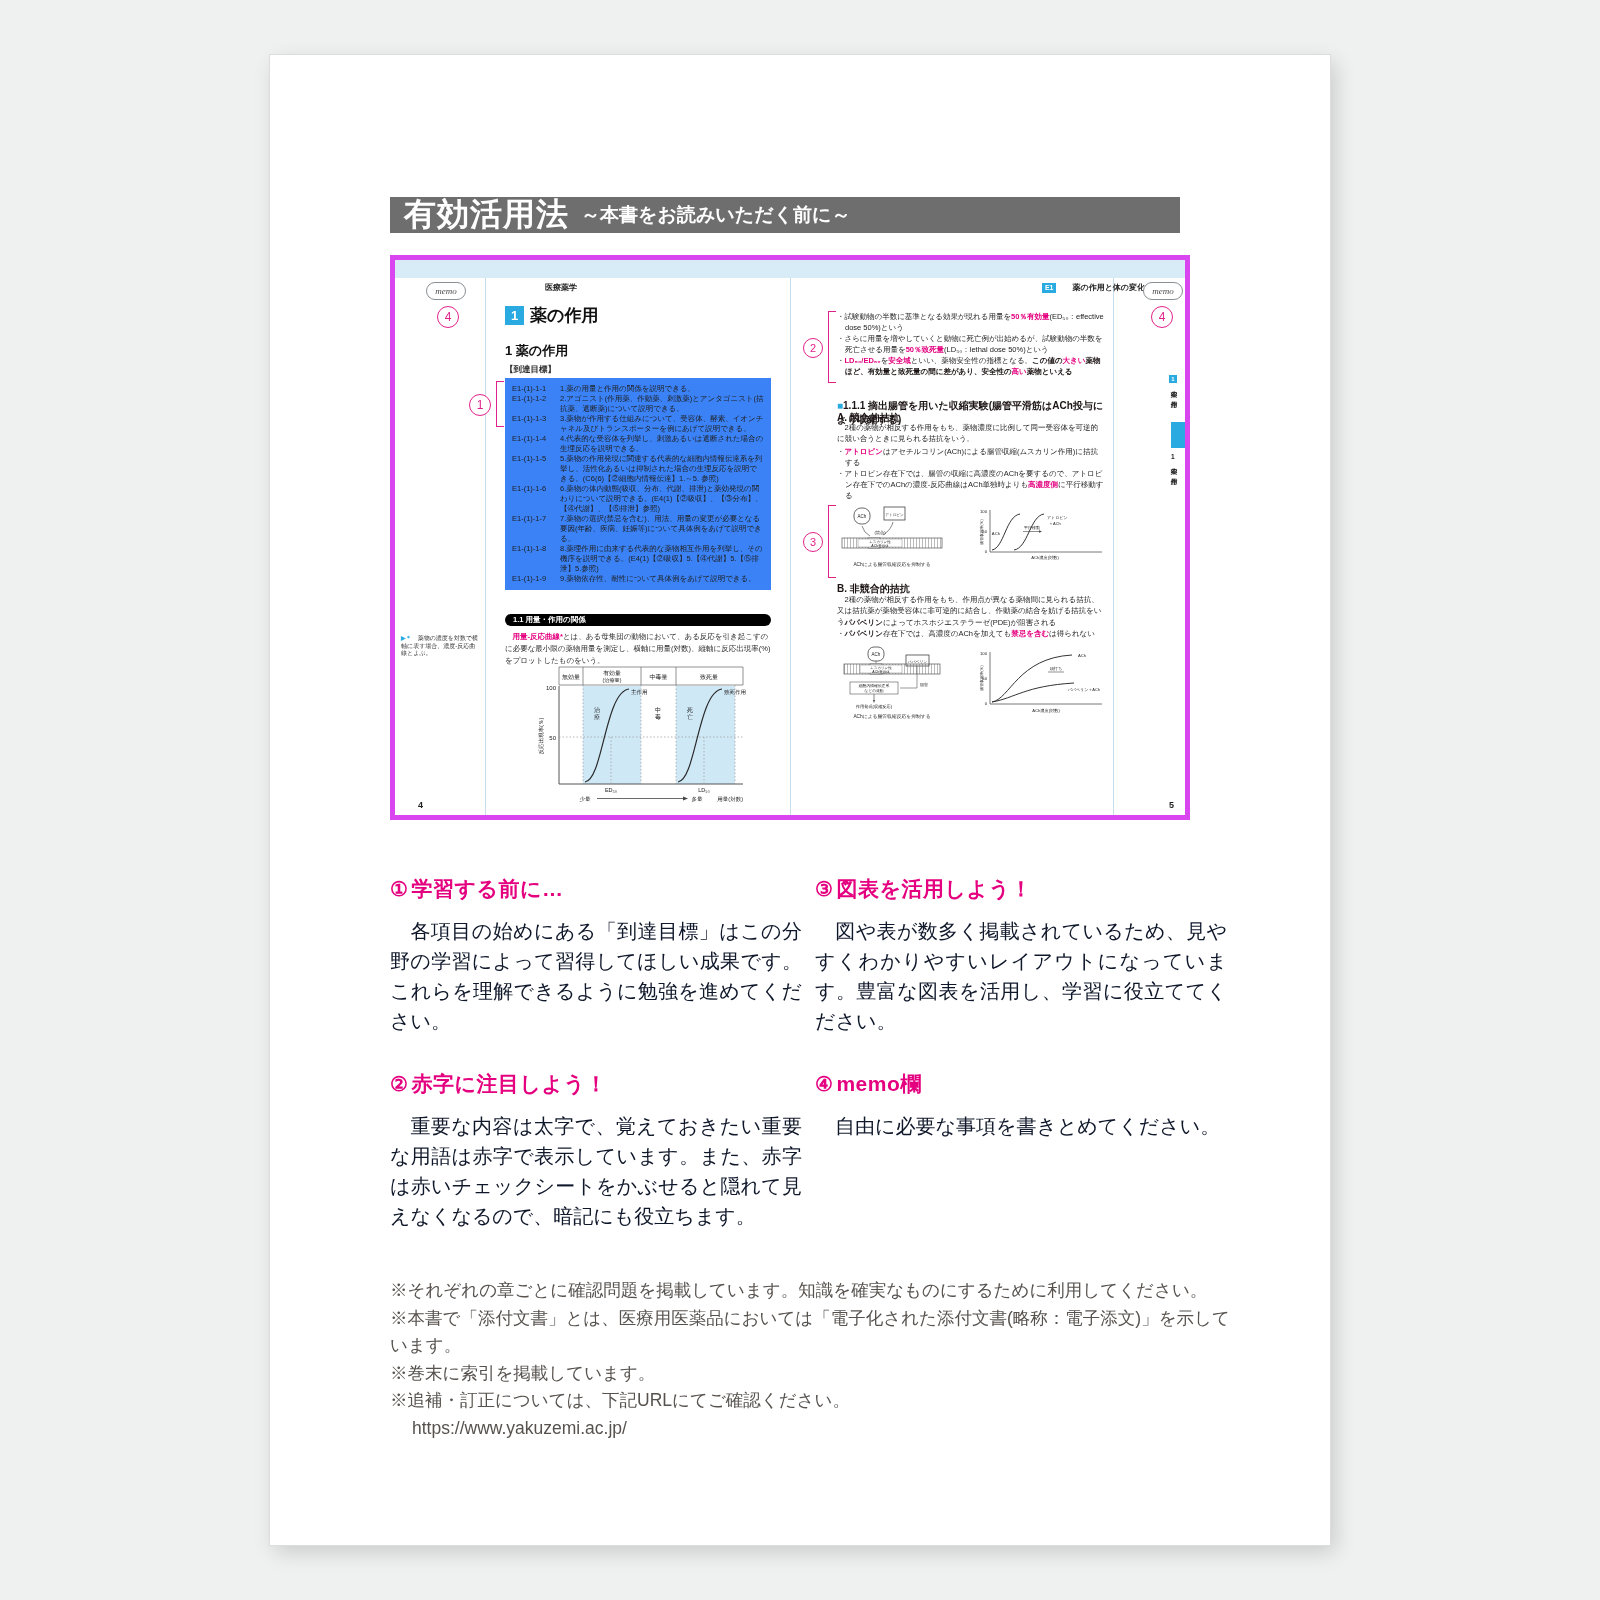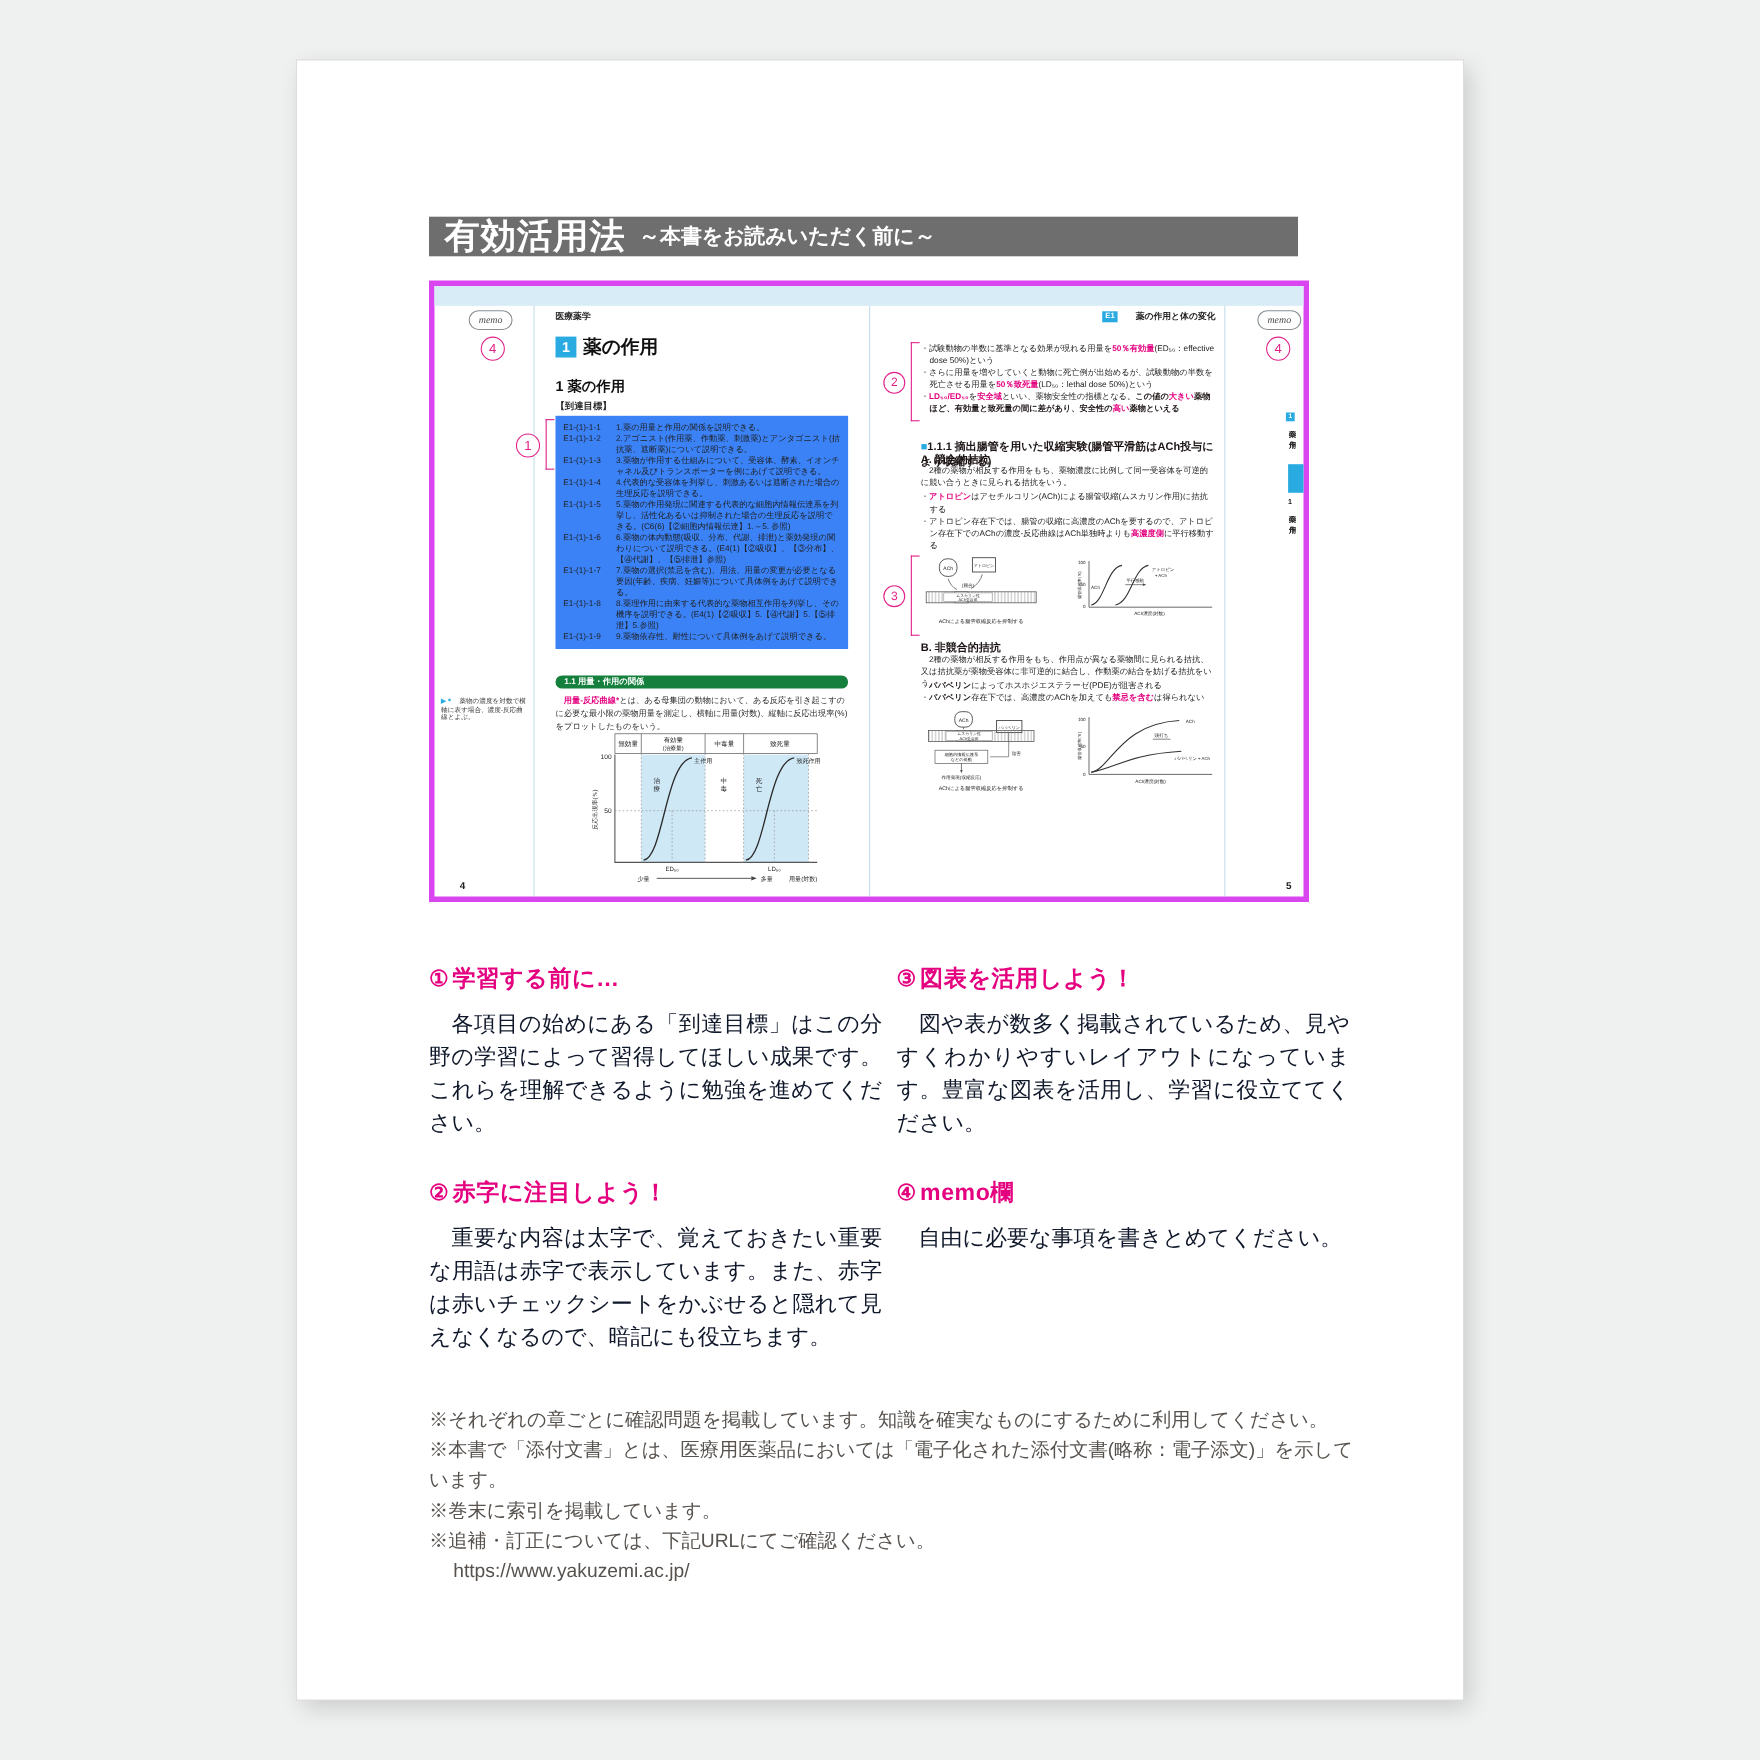--- a/index.html
+++ b/index.html
@@ -18,33 +18,33 @@
   .topband{position:absolute;top:0;left:0;right:0;height:18px;background:#d8ecf8;}
   .vline{position:absolute;top:18px;bottom:0;width:1px;background:#c5dded;}
   .memo-tab{position:absolute;width:38px;height:16px;border:1px solid #8a8f93;border-radius:9px;background:#fff;
             display:flex;align-items:center;justify-content:center;
             font-family:"Liberation Serif",serif;font-style:italic;font-size:9px;color:#4b4b4b;z-index:2;}
   .pcircle{position:absolute;border:1.3px solid #e0218a;border-radius:50%;color:#e0218a;
            display:flex;align-items:center;justify-content:center;background:#fff;}
   .pc20{width:20px;height:20px;font-size:12px;}
   .pc18{width:18px;height:18px;font-size:11px;}
   .bracket{position:absolute;width:7px;border-left:1.5px solid #e0218a;border-top:1.5px solid #e0218a;border-bottom:1.5px solid #e0218a;}
-  .runhead{position:absolute;font-size:8px;font-weight:bold;color:#1e1e1e;}
+  .runhead{position:absolute;font-size:8px;font-weight:bold;color:#1e1e1e;margin-left:40px;}
   .chip{background:#29abe2;color:#fff;font-weight:bold;display:inline-flex;align-items:center;justify-content:center;}
   .h1{position:absolute;left:110px;top:44px;display:flex;align-items:center;gap:6px;}
   .h1 .chapnum{width:19px;height:19px;font-size:13px;}
   .h1 .chaptitle{font-size:17px;font-weight:bold;color:#101010;}
   .h2{position:absolute;left:110px;top:82px;font-size:13px;font-weight:bold;color:#101010;}
   .goalhdr{position:absolute;left:110px;top:104px;font-size:8.5px;font-weight:bold;}
   .goalbox{position:absolute;left:110px;top:118px;width:266px;background:#3b82f6;padding:6px 7px;
            box-sizing:border-box;font-size:7.5px;line-height:10px;color:#1f1f1f;}
   .goalrow{display:flex;}
   .goalcode{width:48px;flex:none;}
   .goaltext{flex:1;}
-  .pill{position:absolute;left:110px;top:354px;width:266px;height:12px;background:#15803d;border-radius:6px;
+  .pill{position:absolute;left:110px;top:354px;width:266px;height:12px;background:#000000;border-radius:6px;
         color:#fff;font-weight:bold;font-size:7.5px;line-height:12px;padding-left:8px;box-sizing:border-box;}
   .lpara{position:absolute;left:110px;top:371px;width:266px;font-size:7.5px;line-height:12px;}
   .mnote{position:absolute;left:6px;top:375px;width:78px;font-size:6px;line-height:7.5px;color:#333;}
   .pgnum{position:absolute;bottom:5px;font-size:9px;font-weight:bold;color:#1e1e1e;}
   .rtext{position:absolute;width:268px;font-size:7.5px;line-height:11px;color:#222;}
   .hang .rich-line{padding-left:8px;text-indent:-8px;}
   .seg-red{color:#e4007f;font-weight:bold;}
   .seg-bold{font-weight:bold;color:#1c1414;}
   .seg-blue{color:#29abe2;font-weight:bold;}
   .bhead{font-weight:bold;font-size:10px;color:#1c1414;position:absolute;width:268px;}

